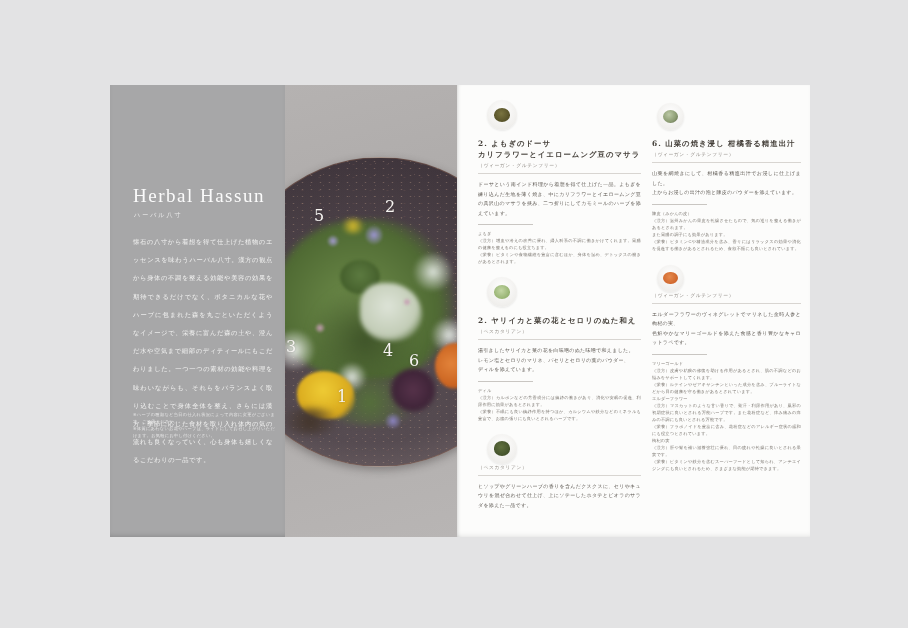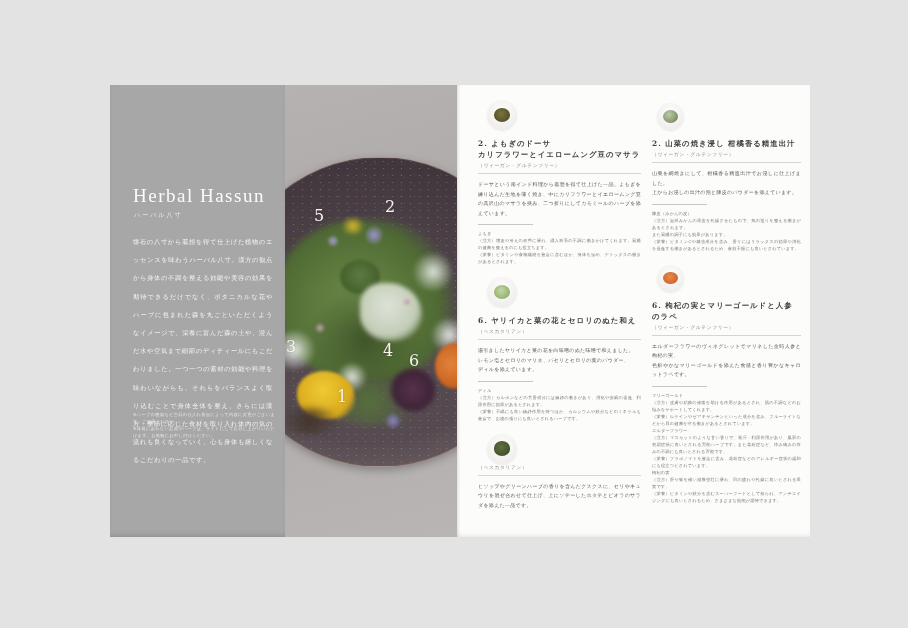--- a/index.html
+++ b/index.html
@@ -152,21 +152,21 @@
           <hr class="rule-short">
           <div class="mi-notes">よもぎ
 （漢方）増血や冷えの改善に優れ、婦人科系の不調に働きかけてくれます。胃腸の健康を整えるのにも役立ちます。
 （栄養）ビタミンや食物繊維を豊富に含むほか、身体を温め、デトックスの働きがあるとされます。</div>
         </div>
 
         <div class="menu-item">
           <div class="thumb">
               <div class="food food-t2"></div>
             </div>
-          <h3 class="mi-title">6. ヤリイカと菜の花とセロリのぬた和え</h3>
+          <h3 class="mi-title">2. ヤリイカと菜の花とセロリのぬた和え</h3>
           <div class="mi-diet">（ペスカタリアン）</div>
           <hr class="rule">
           <p class="mi-body">湯引きしたヤリイカと菜の花を白味噌のぬた味噌で和えました。
 レモン塩とセロリのマリネ、パセリとセロリの葉のパウダー、
 ディルを添えています。</p>
           <hr class="rule-short">
           <div class="mi-notes">ディル
 （漢方）カルボンなどの芳香成分には鎮静の働きがあり、消化や安眠の促進、利尿作用に効果があるとされます。
 （栄養）不眠にも良い鎮静作用を持つほか、カルシウムや鉄分などのミネラルも豊富で、お腹の張りにも良いとされるハーブです。</div>
         </div>
@@ -183,37 +183,36 @@
 
       </div>
 
       <div class="col col-b">
 
 
         <div class="menu-item">
           <div class="thumb">
               <div class="food food-t5"></div>
             </div>
-          <h3 class="mi-title">2. 山菜の焼き浸し 柑橘香る精進出汁</h3>
+          <h3 class="mi-title">6. 山菜の焼き浸し 柑橘香る精進出汁</h3>
           <div class="mi-diet">（ヴィーガン・グルテンフリー）</div>
           <hr class="rule">
           <p class="mi-body">山菜を網焼きにして、柑橘香る精進出汁でお浸しに仕上げました。
 上からお浸しの出汁の泡と陳皮のパウダーを添えています。</p>
           <hr class="rule-short">
           <div class="mi-notes">陳皮（みかんの皮）
 （漢方）温州みかんの果皮を乾燥させたもので、気の巡りを整える働きがあるとされます。
 また胃腸の調子にも効果があります。
 （栄養）ビタミンCや精油成分を含み、香りにはリラックスの効果や消化を促進する働きがあるとされるため、食欲不振にも良いとされています。</div>
         </div>
 
         <div class="menu-item">
           <div class="thumb">
               <div class="food food-t6"></div>
             </div>
-          <h3 class="mi-title">6. 枸杞の実とマリーゴールドと人参のラペ</h3>
           <div class="mi-diet">（ヴィーガン・グルテンフリー）</div>
           <hr class="rule">
           <p class="mi-body">エルダーフラワーのヴィネグレットでマリネした金時人参と枸杞の実、
 色鮮やかなマリーゴールドを添えた食感と香り豊かなキャロットラペです。</p>
           <hr class="rule-short">
           <div class="mi-notes">マリーゴールド
 （漢方）皮膚や粘膜の修復を助ける作用があるとされ、肌の不調などのお悩みをサポートしてくれます。
 （栄養）ルテインやゼアキサンチンといった成分を含み、ブルーライトなどから目の健康を守る働きがあるとされています。
 エルダーフラワー
 （漢方）マスカットのような甘い香りで、発汗・利尿作用があり、風邪の初期症状に良いとされる万能ハーブです。また花粉症など、痒み痛みの痒みの不調にも良いとされる万能です。

